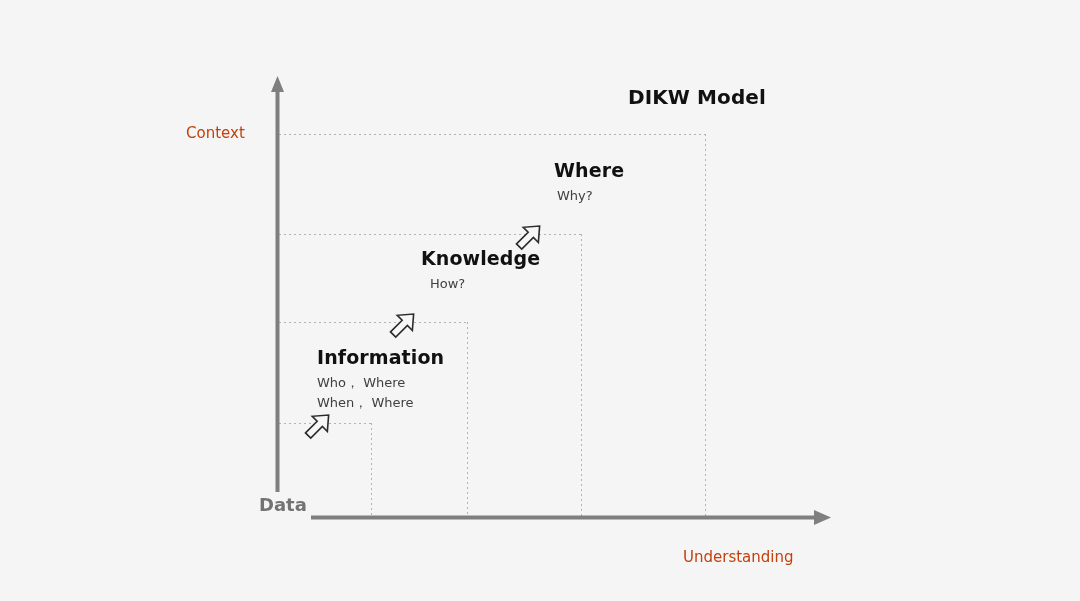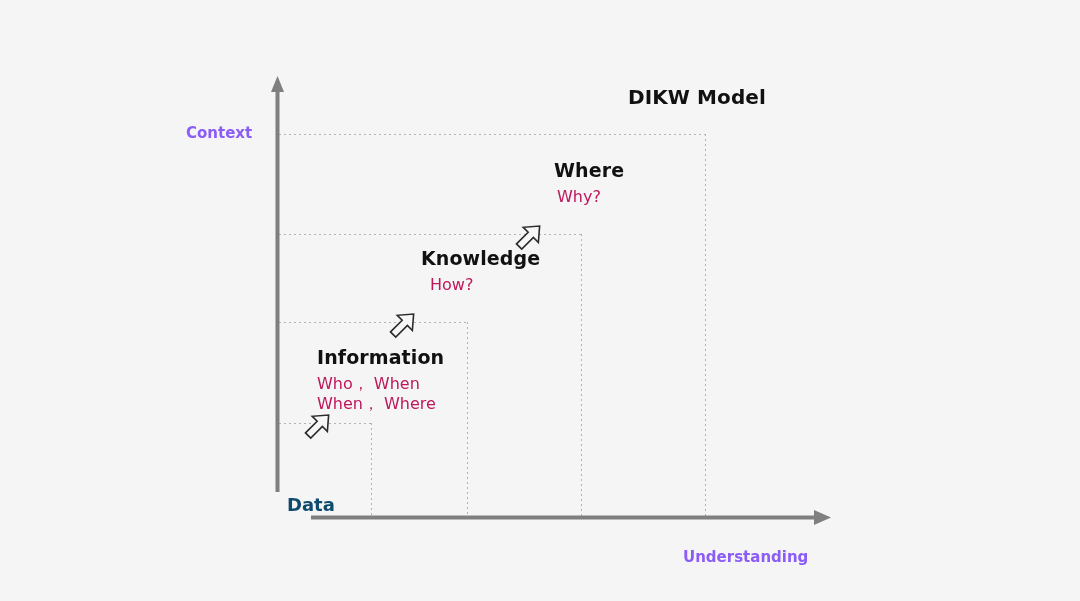--- a/index.html
+++ b/index.html
@@ -37,34 +37,33 @@
     color: #111111;
     letter-spacing: 0.1px;
   }
   .tier-name {
     font-size: 19px;
     font-weight: 700;
     color: #111111;
     letter-spacing: 0.1px;
   }
   .tier-sub {
-    font-size: 16px;
+    font-size: 13px;
     font-weight: 400;
-    color: #be185d;
+    color: #404040;
   }
   .axis-lbl {
     font-size: 15px;
-    font-weight: 700;
-    color: #8b5cf6;
+    font-weight: 400;
+    color: #c2410c;
   }
   .data-lbl {
     font-size: 18px;
     font-weight: 700;
-    color: #0c4a6e;
-    margin-left: 28px;
+    color: #737373;
   }
 </style>
 </head>
 <body>
 
 <div id="stage">
 
   <svg id="diagram" viewBox="0 0 1080 601">
 
     <g stroke="#b3b3b3" stroke-width="1" stroke-dasharray="2,3" fill="none">
@@ -108,21 +107,21 @@
 
   <div class="lbl title-lbl" style="left:628px; top:87px;">DIKW Model</div>
 
   <div class="lbl axis-lbl" style="left:186px; top:126px;">Context</div>
 
   <div class="lbl axis-lbl" style="left:683px; top:534px;margin-top:16px;">Understanding</div>
 
   <div class="lbl data-lbl" style="left:259px; top:496px;">Data</div>
 
   <div class="lbl tier-name" style="left:317px; top:348px;">Information</div>
-  <div class="lbl tier-sub" style="left:317px; top:376px;">Who， When</div>
+  <div class="lbl tier-sub" style="left:317px; top:376px;">Who， Where</div>
   <div class="lbl tier-sub" style="left:317px; top:396px;">When， Where</div>
 
   <div class="lbl tier-name" style="left:421px; top:249px;">Knowledge</div>
   <div class="lbl tier-sub" style="left:430px; top:277px;">How?</div>
 
   <div class="lbl tier-name" style="left:554px; top:161px;">Where</div>
   <div class="lbl tier-sub" style="left:557px; top:189px;">Why?</div>
 
 </div>
 

